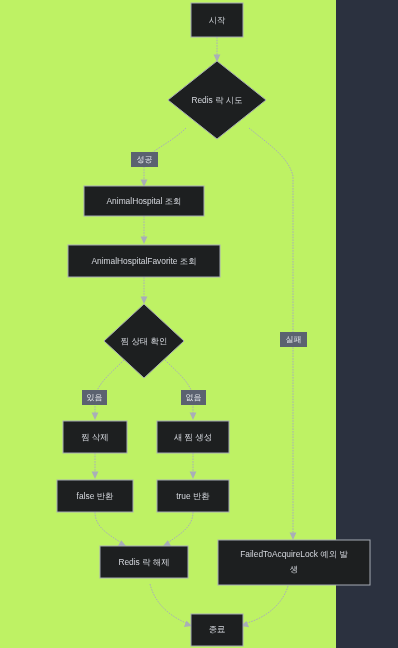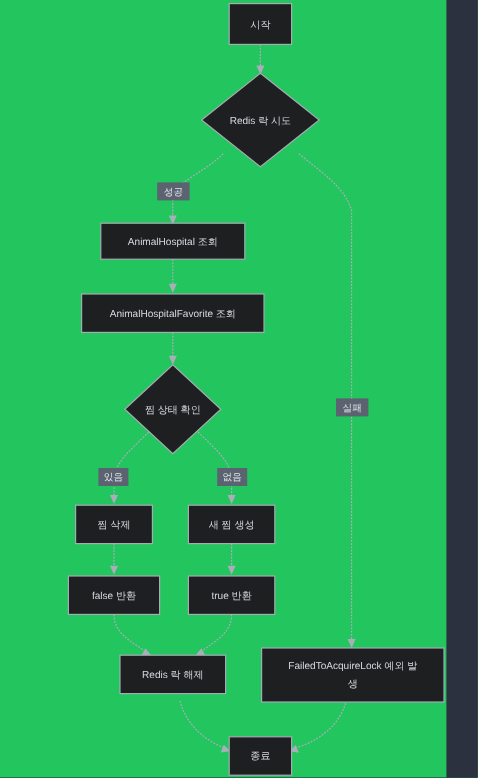--- a/index.html
+++ b/index.html
@@ -8,23 +8,23 @@
     background: #2b313f;
   }
   body {
     width: 398px;
     height: 648px;
     overflow: hidden;
     font-family: "Liberation Sans", "DejaVu Sans", sans-serif;
   }
   #diagram-root {
     position: relative;
-    width: 372px;
+    width: 336px;
     height: 648px;
-    background: #22c55e;
+    background: #bef264;
   }
   svg#flow-svg {
     position: absolute;
     left: 0;
     top: 0;
     width: 398px;
     height: 648px;
   }
   .node-label {
     font-size: 8.4px;

